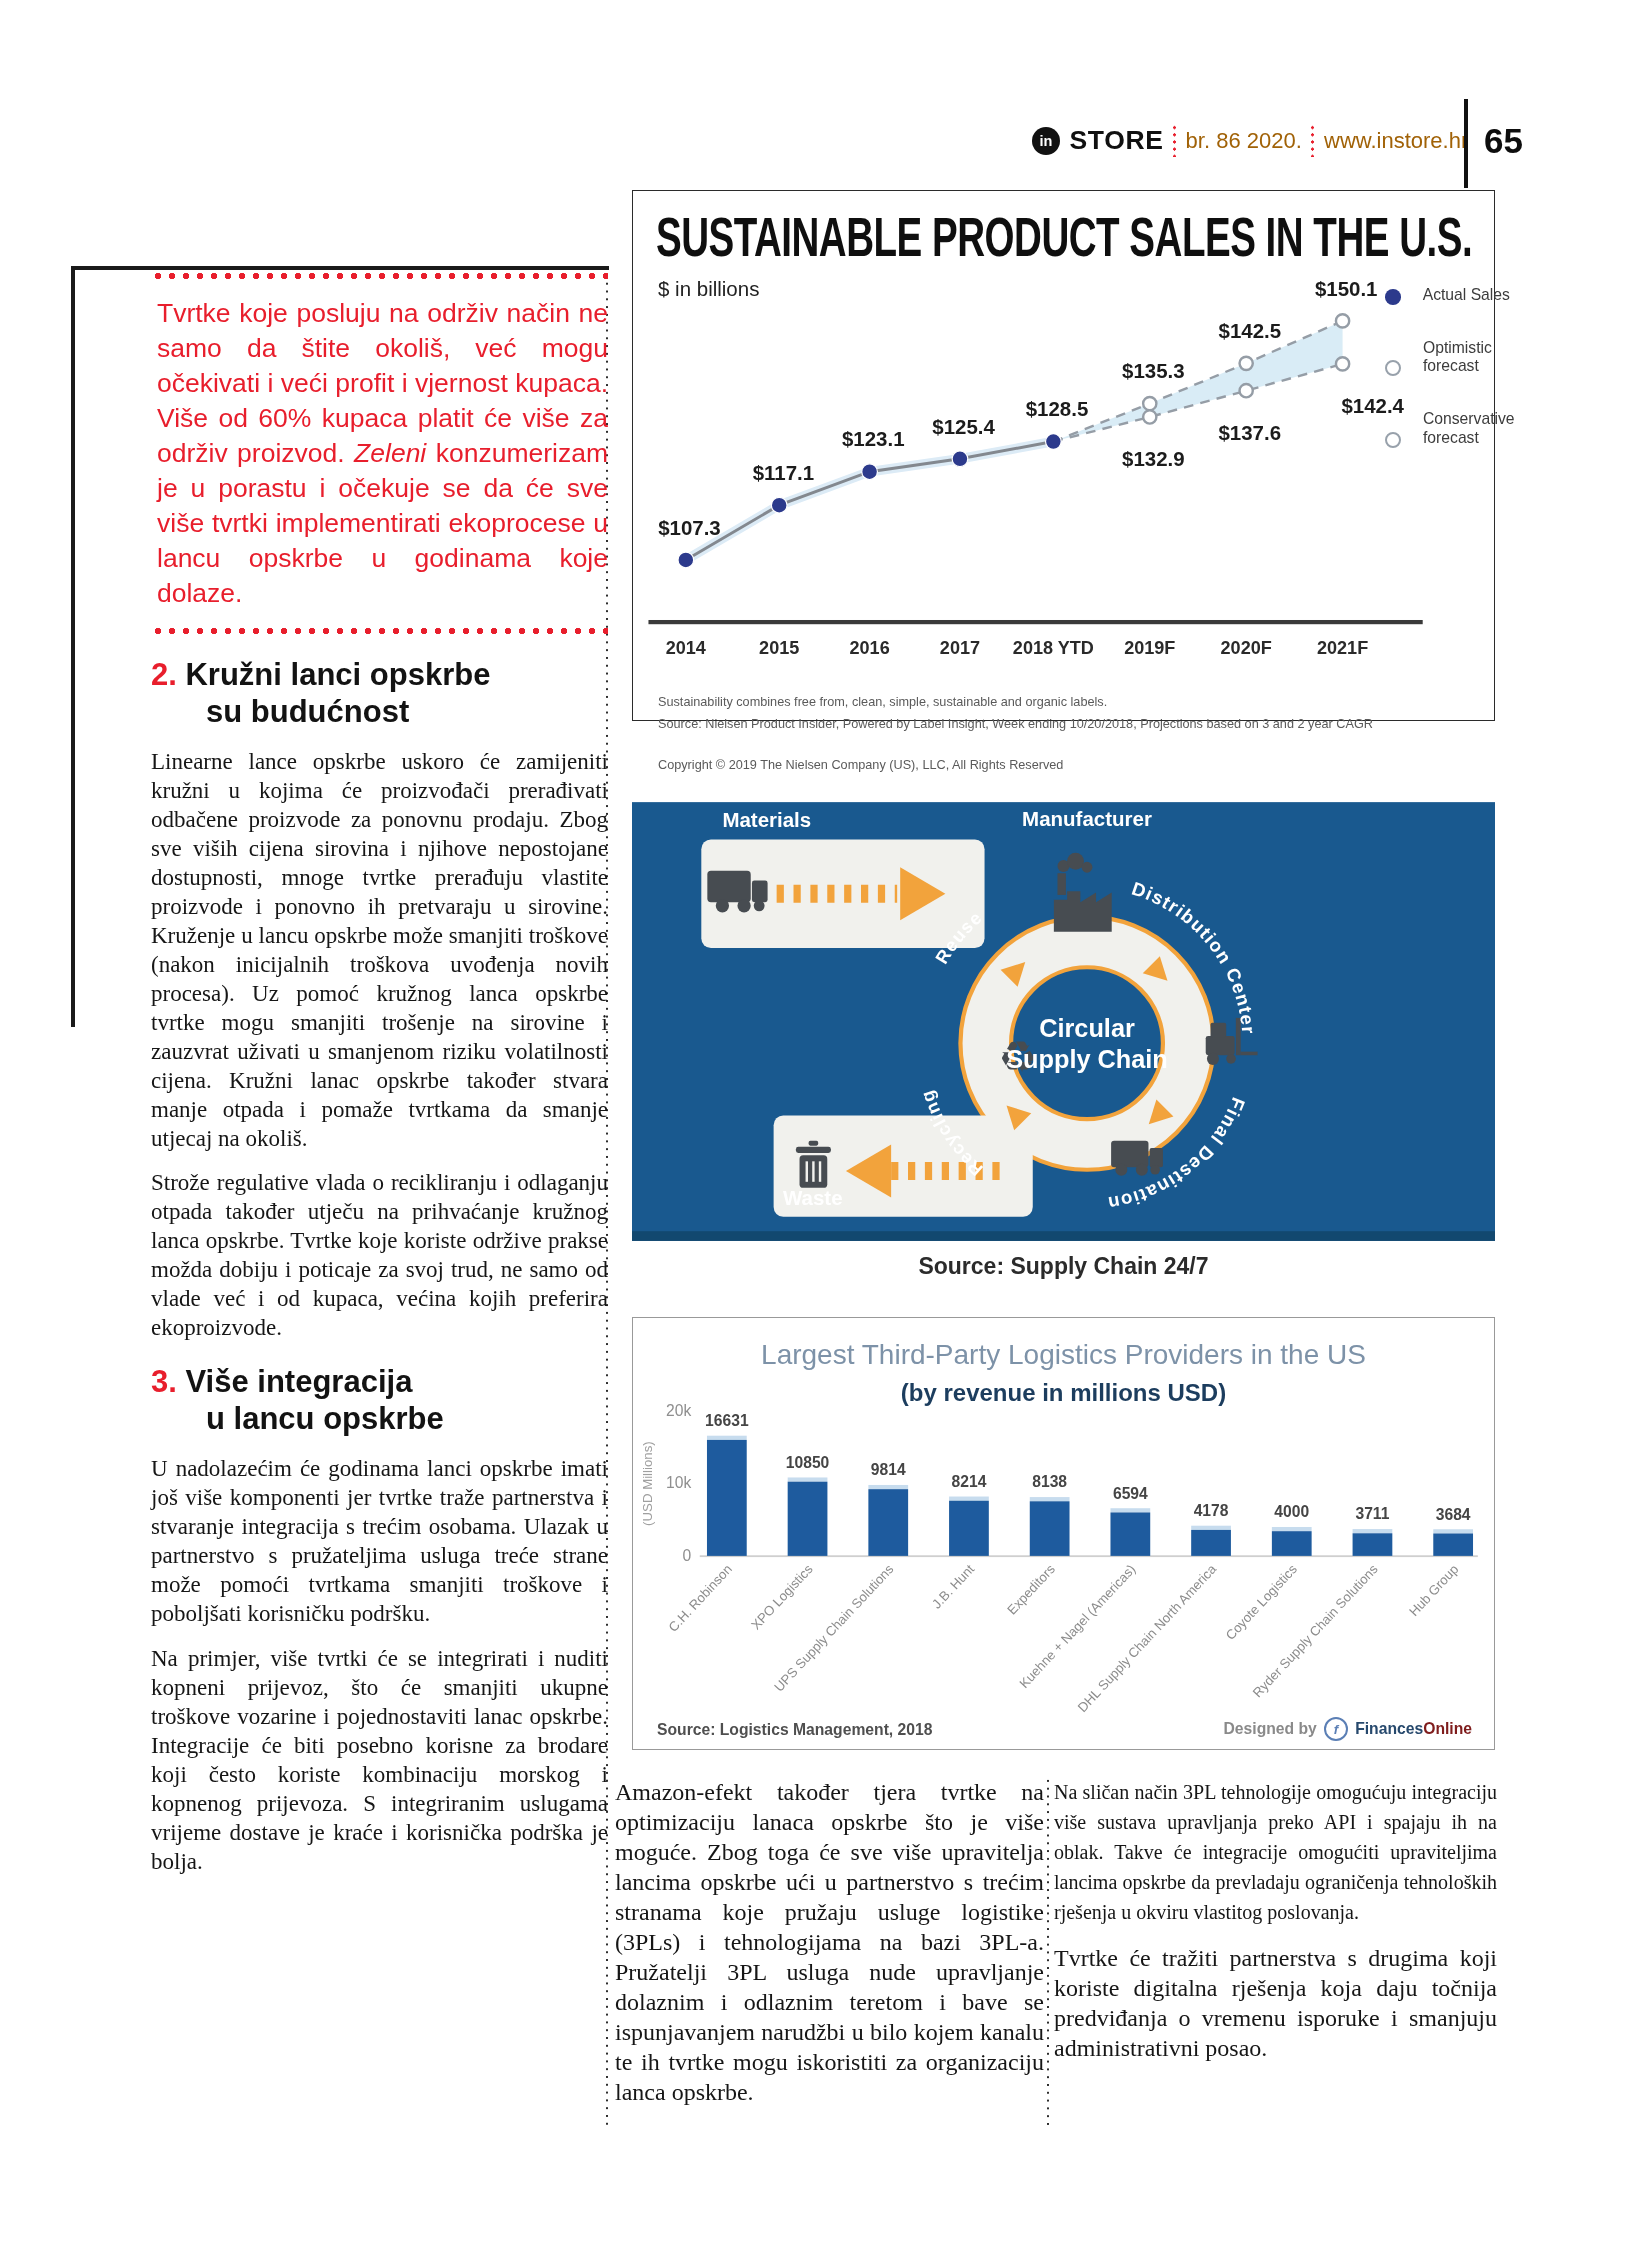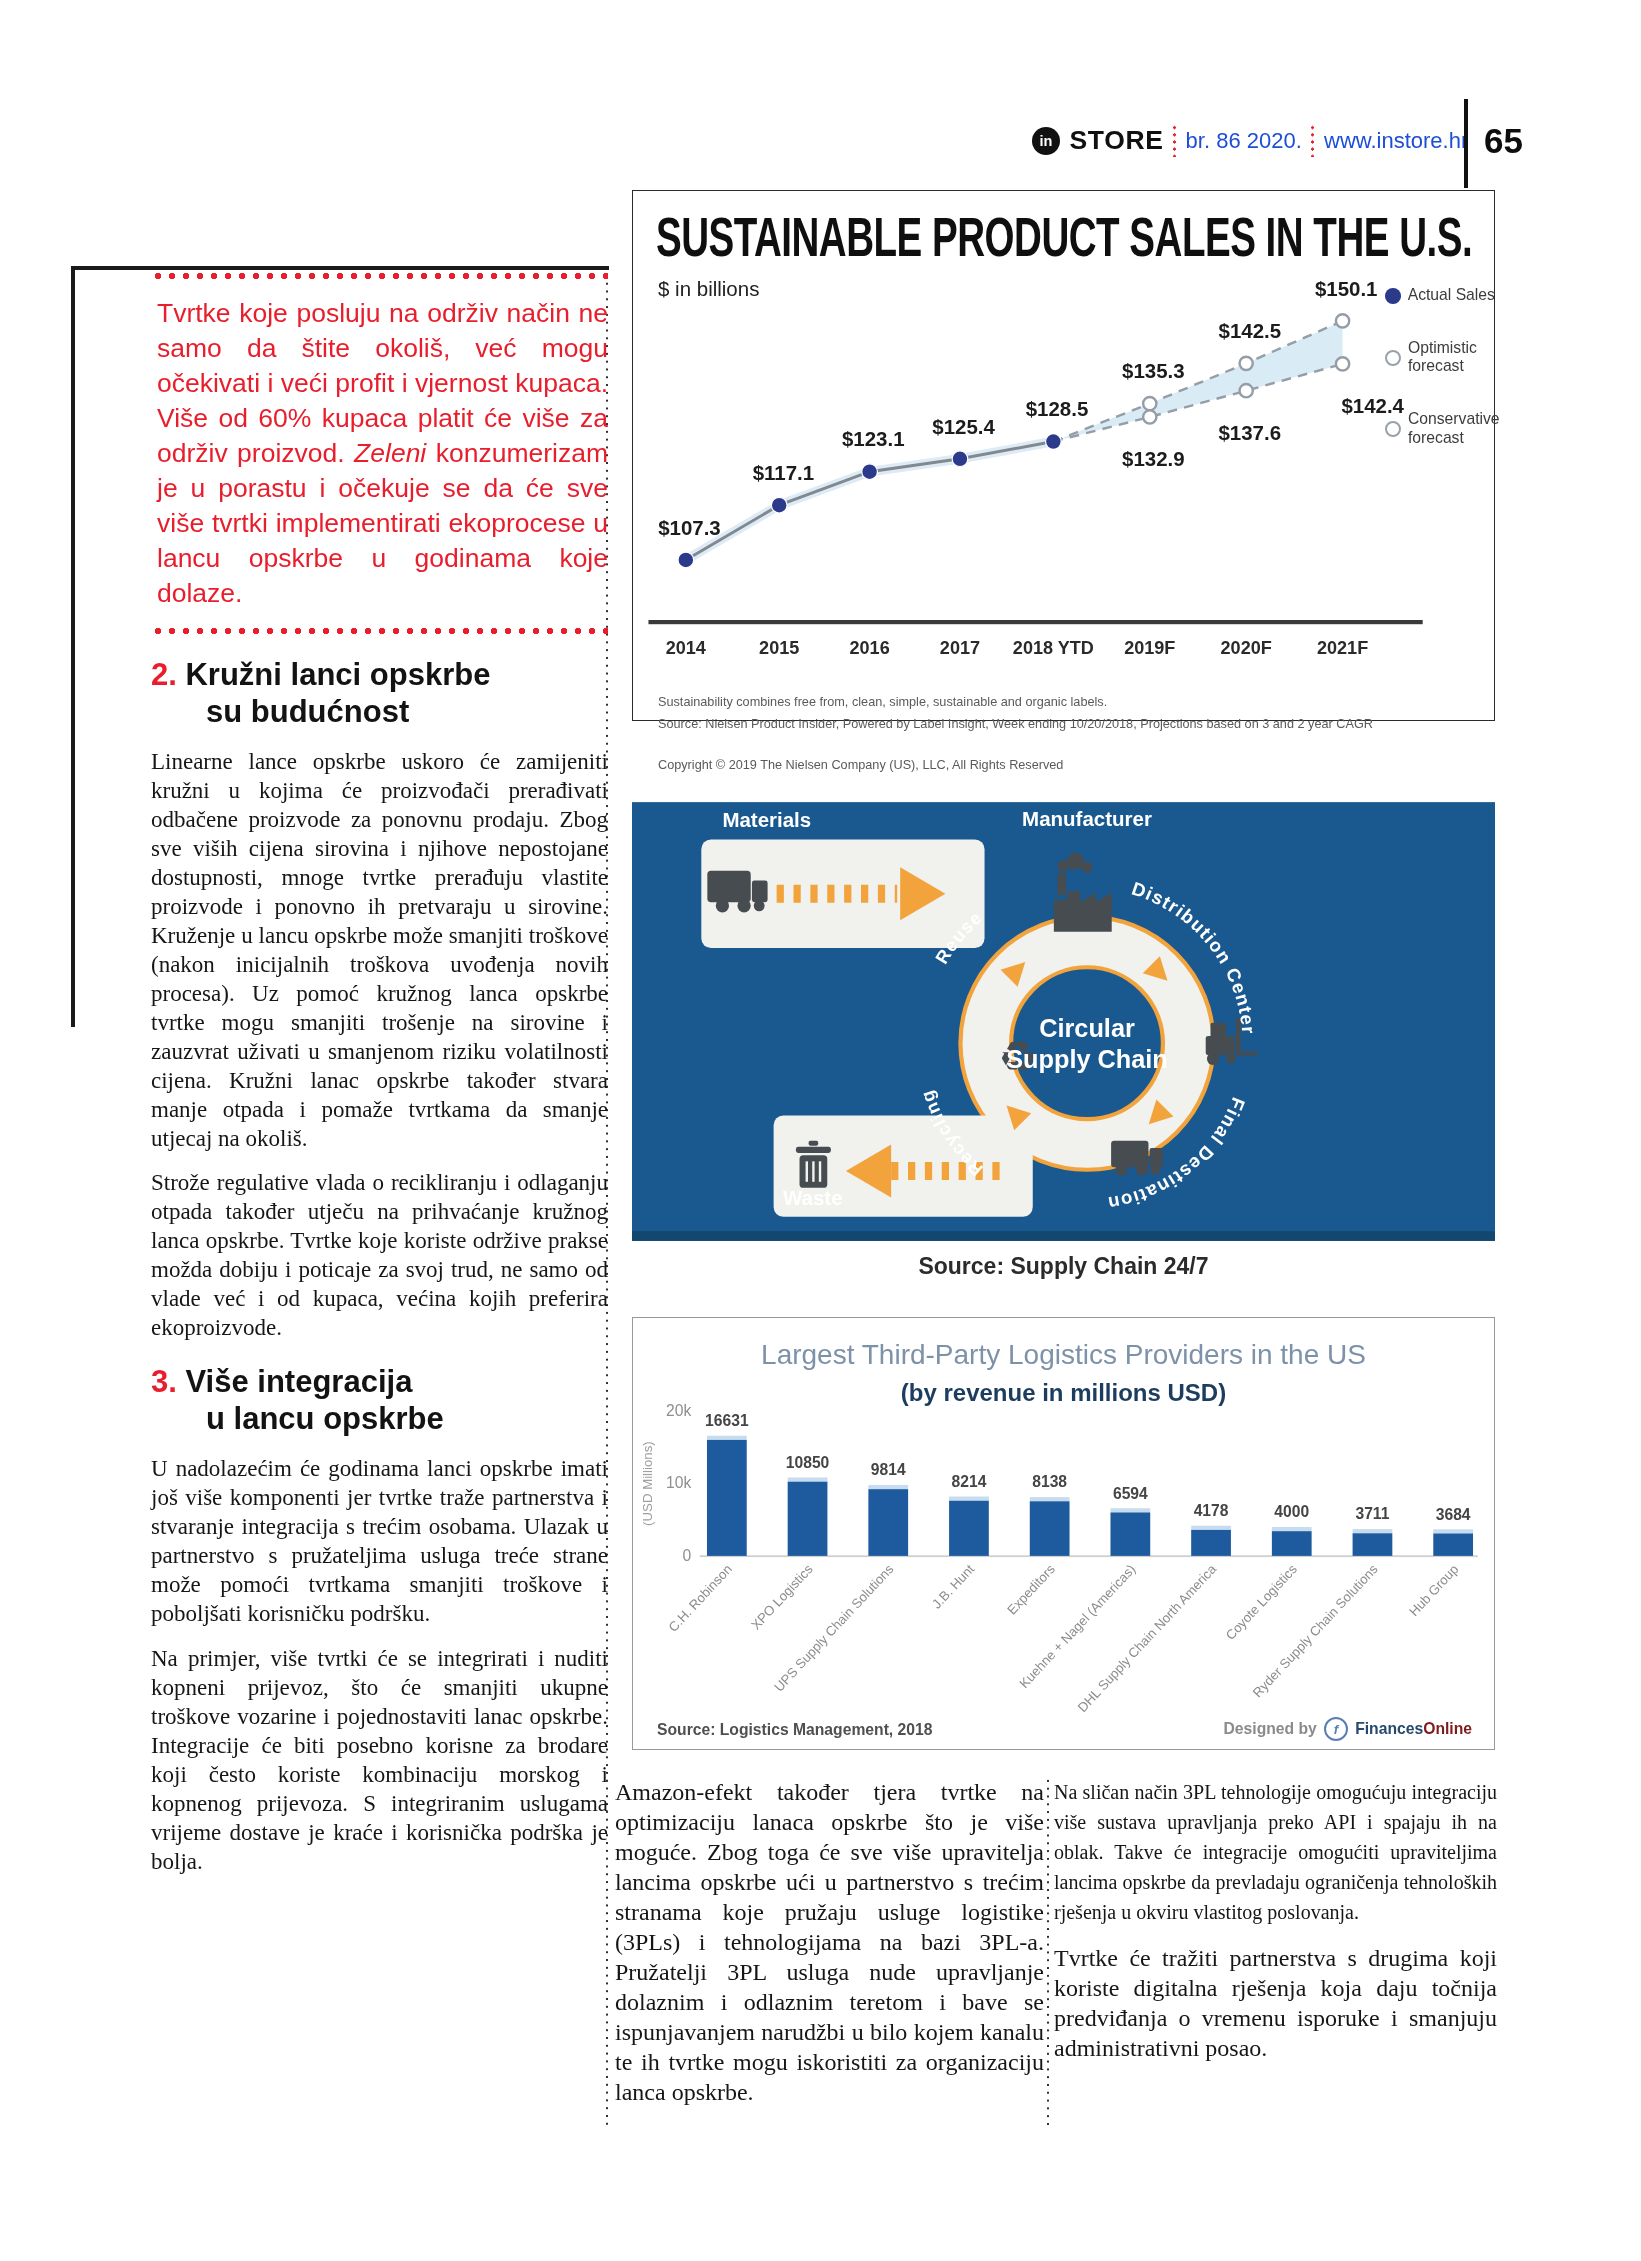--- a/index.html
+++ b/index.html
@@ -3,21 +3,21 @@
 <meta charset="utf-8">
 <style>
   html,body{margin:0;padding:0;}
   body{width:1642px;height:2261px;position:relative;background:#ffffff;font-family:"Liberation Serif",serif;color:#151515;}
   .abs{position:absolute;}
   
   .header{position:absolute;left:1032px;top:124px;display:flex;align-items:center;gap:9.6px;}
   .logo-circle{width:28px;height:28px;border-radius:50%;background:#111;color:#fff;display:flex;align-items:center;justify-content:center;font:700 14.5px "Liberation Sans",sans-serif;}
   .brand{font:800 26.5px "Liberation Sans",sans-serif;letter-spacing:0.6px;color:#101010;}
   .hsep{width:3px;height:33px;background-image:radial-gradient(circle,#e81e2c 1.3px,transparent 1.7px);background-size:3px 7.2px;background-repeat:repeat-y;}
-  .hissue,.hsite{font:400 22px "Liberation Sans",sans-serif;color:#1d4ed8;}
+  .hissue,.hsite{font:400 22px "Liberation Sans",sans-serif;color:#a16207;}
   .page-bar{left:1464px;top:99px;width:4.2px;height:89px;background:#111;}
   .page-num{left:1484px;top:121px;font:800 35px "Liberation Sans",sans-serif;color:#0d0d0d;}
   
   .rule-top{left:71px;top:266px;width:538px;height:3.6px;background:#1a1a1a;}
   .rule-left{left:71px;top:266px;width:3.6px;height:761px;background:#1a1a1a;}
   .dots-v{width:2.4px;background-image:radial-gradient(circle,#2d2d2d 1px,transparent 1.3px);background-size:2.4px 7.8px;background-repeat:repeat-y;}
   .dots-h{height:8.4px;background-image:radial-gradient(circle,#e81e2c 3px,transparent 3.5px);background-size:14px 8.4px;background-repeat:repeat-x;}
   
   .left-col{left:151px;top:272px;width:457px;}
   .body-p{font-size:23px;line-height:29px;text-align:justify;color:#161616;margin:0 0 15.7px 0;}
@@ -25,21 +25,21 @@
   .callout i{font-style:italic;}
   .sec-h{font:700 31px/37px "Liberation Sans",sans-serif;color:#131313;margin:20.5px 0 17px 0;padding-left:55px;text-indent:-55px;}
   .sec-h .num{color:#e81e2c;}
   
   .bot-col{top:1777px;}
   
   .chart1{left:632px;top:190px;width:863px;height:531px;border:1.8px solid #2b2b2b;background:#fff;box-sizing:border-box;}
   .c1-title{left:23px;top:13.3px;font:700 47px "Liberation Sans",sans-serif;color:#0f0f0f;letter-spacing:-0.6px;white-space:nowrap;transform:scale(.82,1.18);transform-origin:0 0;}
   .c1-sub{left:25px;top:86px;font:400 20.5px "Liberation Sans",sans-serif;color:#222;}
   .legend{left:752px;top:95px;display:flex;flex-direction:column;gap:34px;}
-  .leg-item{display:flex;gap:7px;align-items:center;}
+  .leg-item{display:flex;gap:22px;align-items:flex-end;}
   .leg-marker{width:15.7px;height:15.7px;border-radius:50%;flex:0 0 auto;margin-top:1.2px;}
   .m-fill{background:#2c3a8c;}
   .m-open{background:#fff;border:2.4px solid #98a1ab;width:12px;height:12px;}
   .leg-text{font:400 15.7px/18.7px "Liberation Sans",sans-serif;color:#3c3c3c;width:102px;}
   .footnotes{left:25px;top:504px;width:802px;font:400 12.7px "Liberation Sans",sans-serif;color:#5a5a5a;}
   .footnotes .f2{margin-top:8.4px;}
   .footnotes .f3{margin-top:26.5px;}
   .diagram-box{left:632px;top:802px;width:863px;height:439px;}
   .diagram-src{left:632px;top:1253px;width:863px;text-align:center;font:700 23px "Liberation Sans",sans-serif;color:#2b2b2b;}
   .chart3{left:632px;top:1317px;width:863px;height:433px;border:1.2px solid #999;background:#fff;box-sizing:border-box;overflow:hidden;}

